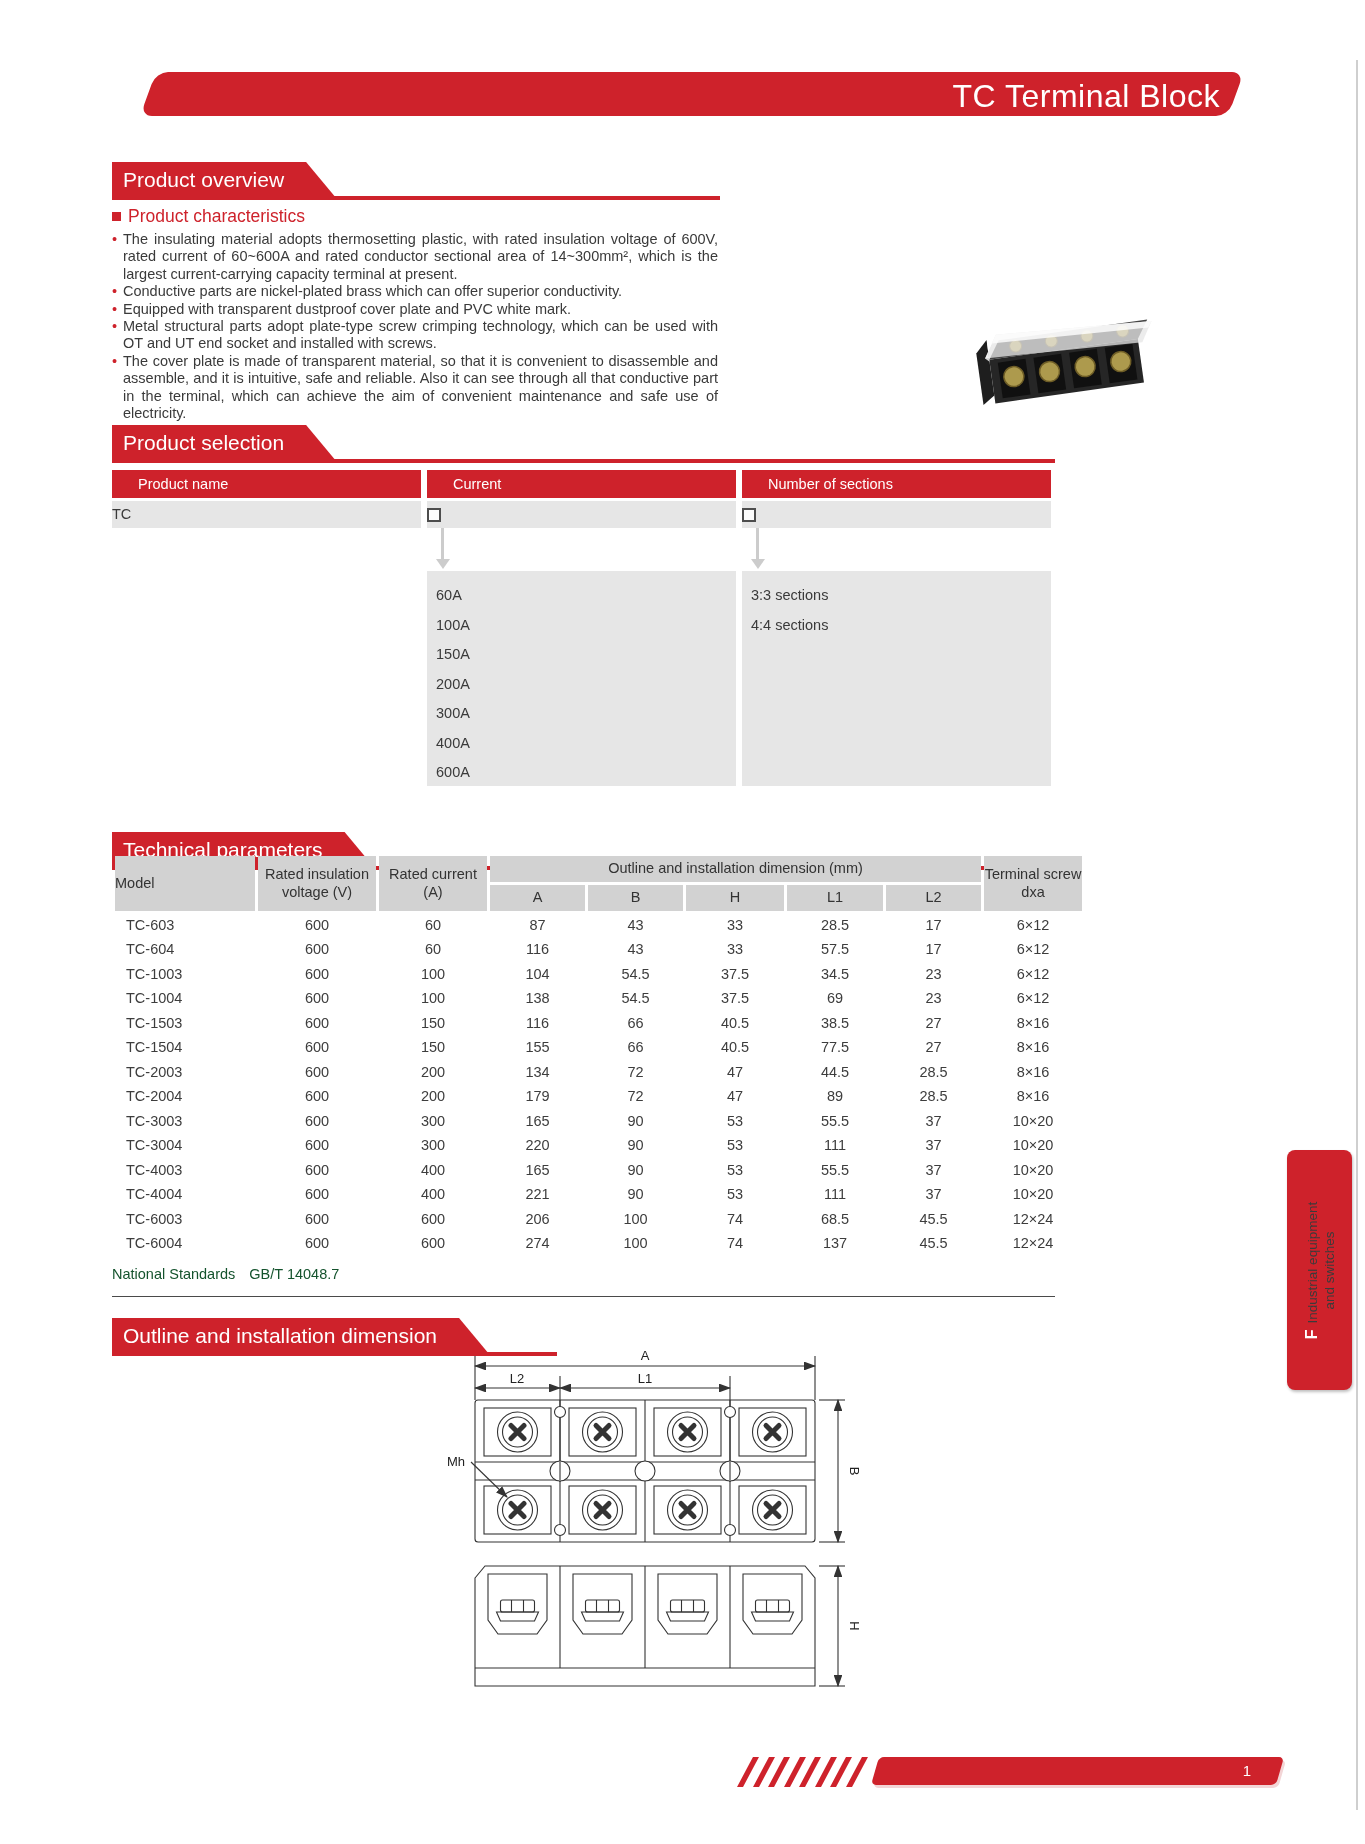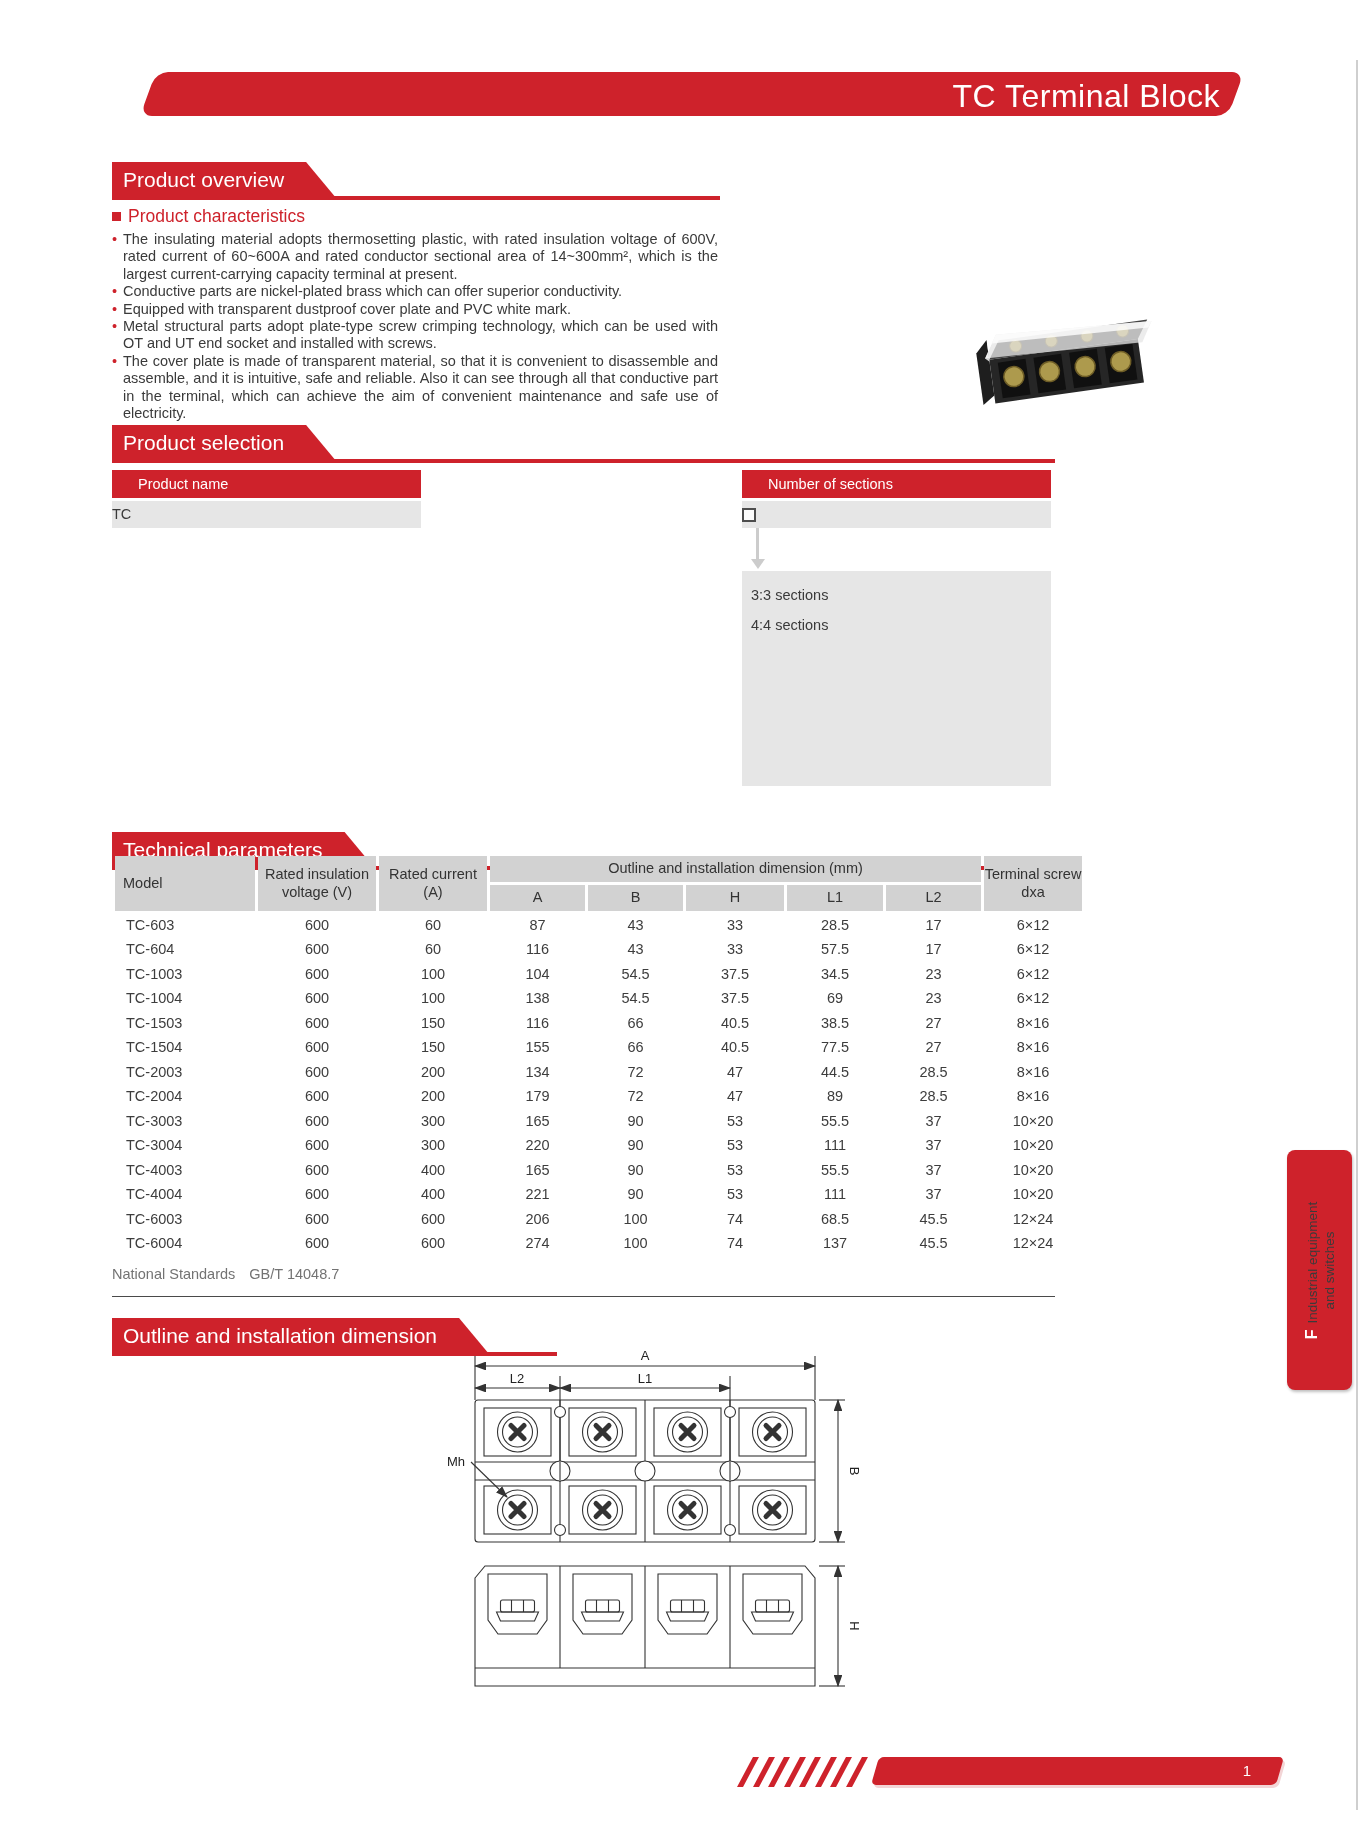--- a/index.html
+++ b/index.html
@@ -43,24 +43,24 @@
   .arrow-stem{position:absolute;left:14px;top:0;width:3px;height:31px;background:#cccccc;}
   .arrow-head{position:absolute;left:9px;top:31px;width:0;height:0;
     border-left:7px solid transparent;border-right:7px solid transparent;border-top:10px solid #cccccc;}
   .sel-list{background:var(--rowgray);height:215px;padding:10px 0 0 9px;font-size:14.5px;}
   .opt{line-height:29.5px;}
 
   
   .tech-table{position:absolute;left:112px;top:853px;width:943px;border-collapse:separate;border-spacing:3px;table-layout:fixed;}
   .tech-table th{background:var(--thgray);font-weight:normal;font-size:14.5px;color:#333;
     text-align:center;vertical-align:middle;line-height:1.2;height:26px;}
-  .tech-table th.th-model{text-align:left;padding-left:8px;}
+  .tech-table th.th-model{text-align:left;}
   .tech-table td{font-size:14.5px;color:#3d3d3d;text-align:center;height:21.5px;vertical-align:middle;}
   .tech-table td:first-child{text-align:left;padding-left:11px;}
-  .standards{position:absolute;left:112px;top:1266px;font-size:14.5px;color:#737373;display:flex;gap:14px;}
+  .standards{position:absolute;left:112px;top:1266px;font-size:14.5px;color:#14532d;display:flex;gap:14px;}
   .rule{position:absolute;left:112px;top:1296px;width:943px;height:1px;background:#4a4a4a;}
 
   
   .drawing{position:absolute;left:445px;top:1342px;}
 
   
   .slashes{position:absolute;left:745px;top:1757px;display:flex;}
   .slash{width:6px;height:30px;background:var(--red);transform:skewX(-28deg);margin-right:9.5px;}
   .pagebar{position:absolute;left:875px;top:1757px;width:405px;height:28px;background:var(--red);
     transform:skewX(-16deg);border-radius:5px;box-shadow:3px 3px 0 #f3d5d6;}
@@ -137,20 +137,39 @@
   <div class="sec" style="top:425px;">
     <div class="sec-line" style="width:943px;"></div>
     <span class="sec-flag">Product selection</span>
   </div>
 
   <div class="sel-col" style="left:112px;top:470px;">
     <div class="sel-head">Product name</div>
     <div class="sel-val">TC</div>
   </div>
 
+  <div class="sel-col" style="left:427px;top:470px;">
+    <div class="sel-head">Current</div>
+    <div class="sel-val">
+      <span class="checkbox"></span>
+    </div>
+    <div class="arrow-zone">
+      <div class="arrow-stem"></div>
+      <div class="arrow-head"></div>
+    </div>
+    <div class="sel-list">
+        <div class="opt">60A</div>
+        <div class="opt">100A</div>
+        <div class="opt">150A</div>
+        <div class="opt">200A</div>
+        <div class="opt">300A</div>
+        <div class="opt">400A</div>
+        <div class="opt">600A</div>
+      </div>
+  </div>
 
   <div class="sel-col" style="left:742px;top:470px;">
     <div class="sel-head">Number of sections</div>
     <div class="sel-val">
       <span class="checkbox"></span>
     </div>
     <div class="arrow-zone">
       <div class="arrow-stem"></div>
       <div class="arrow-head"></div>
     </div>

